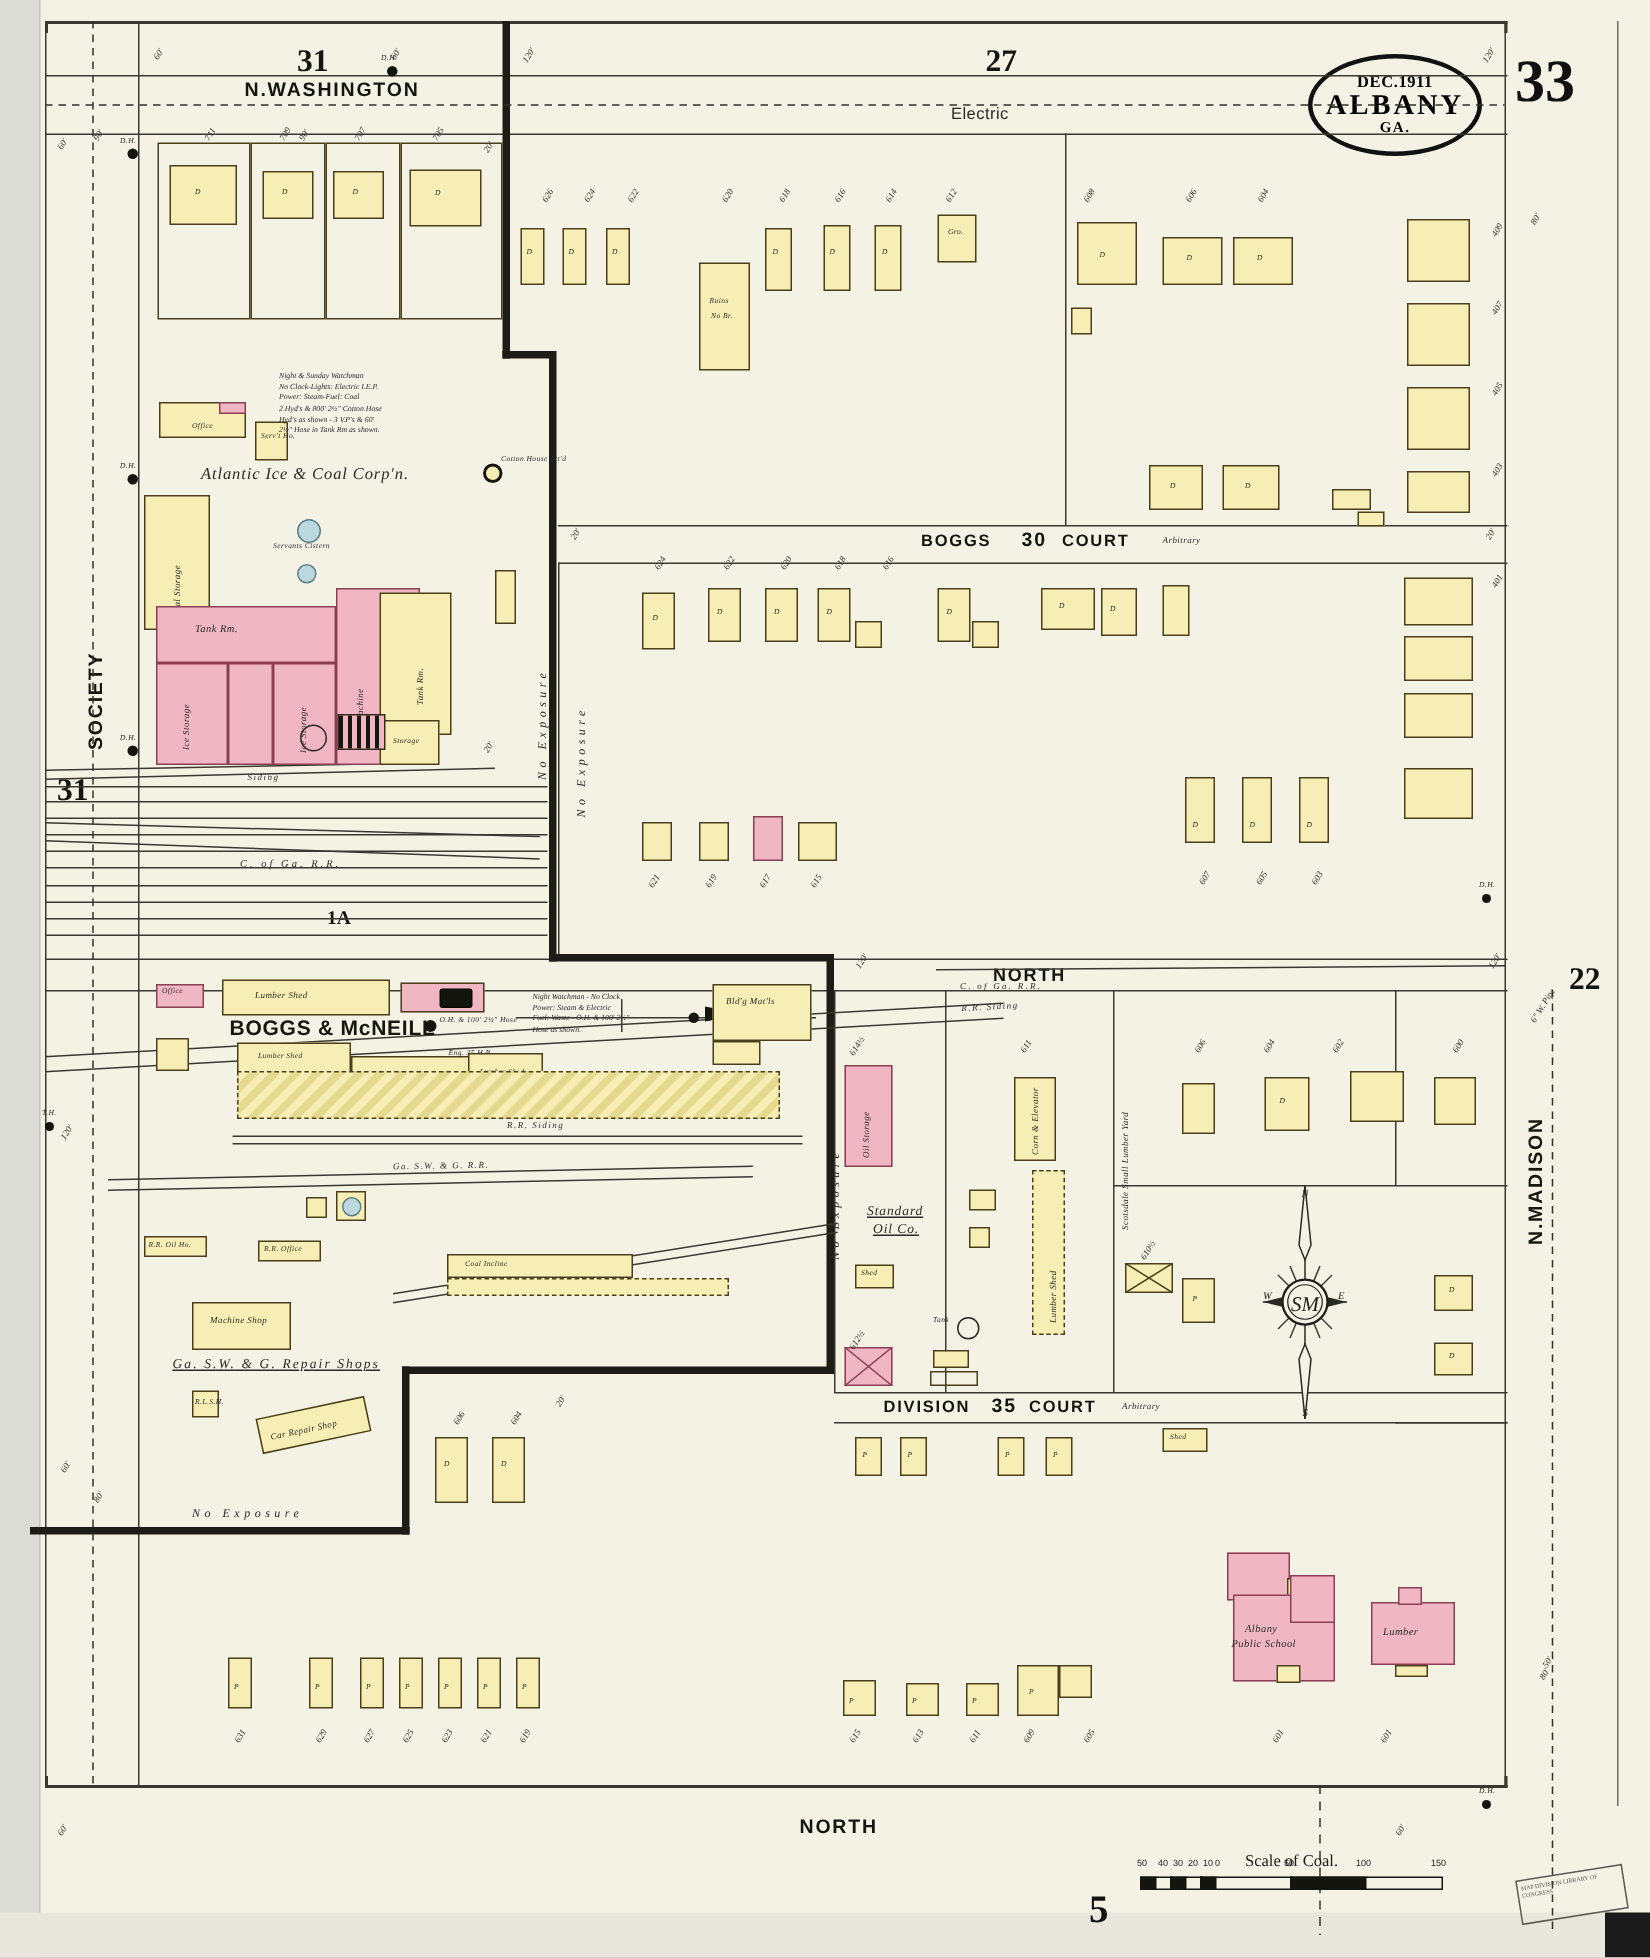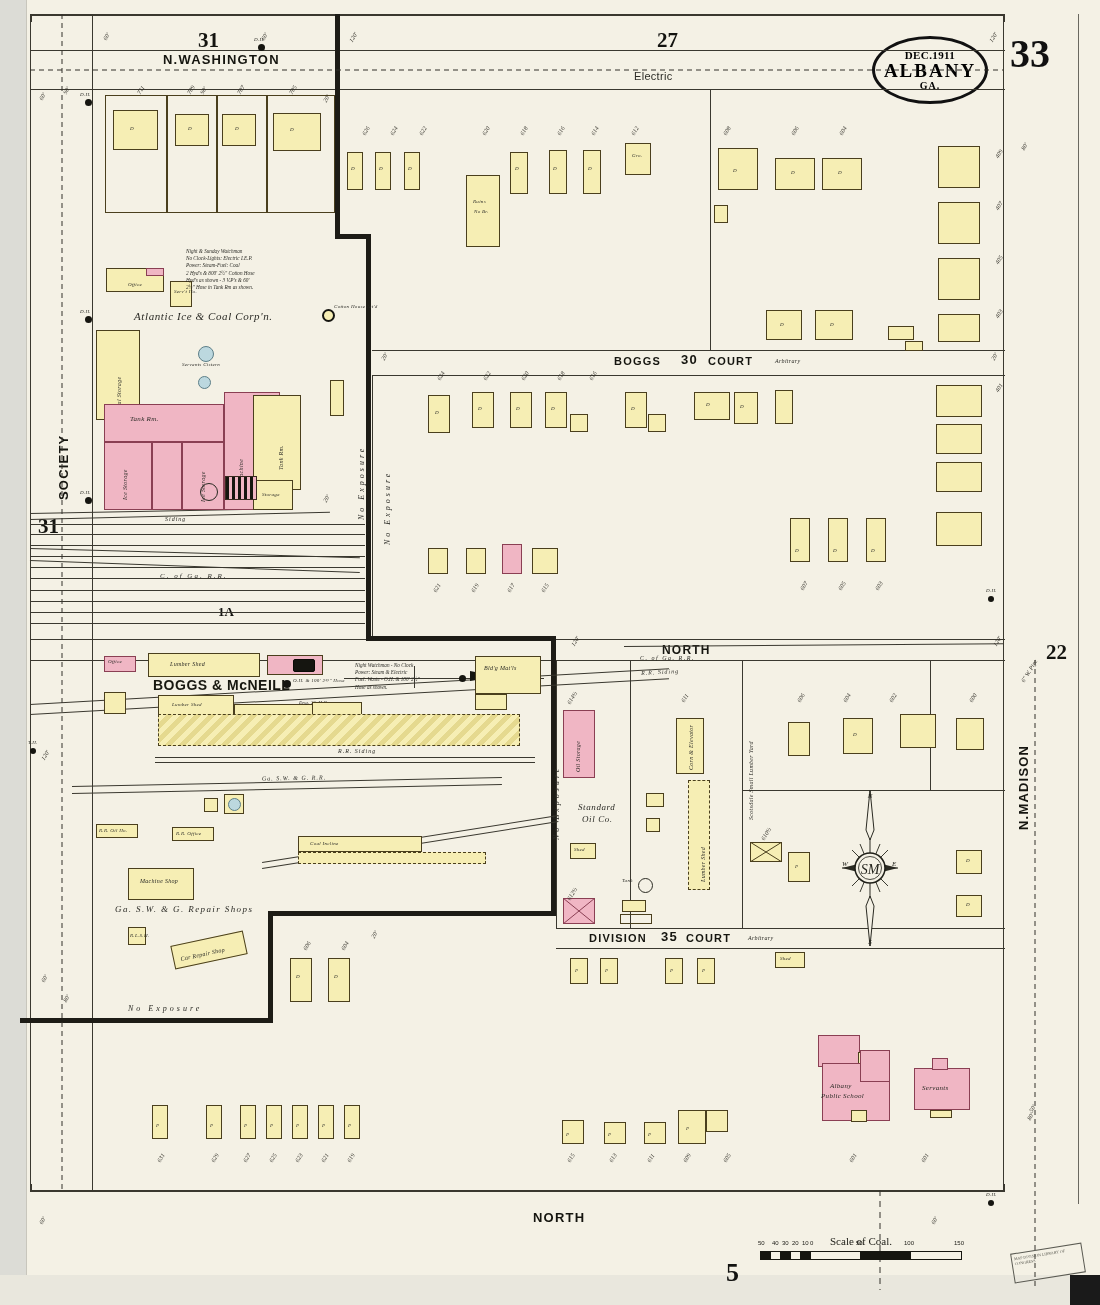--- a/index.html
+++ b/index.html
@@ -16,21 +16,21 @@
        background:#f6eeb4;}
   .bld.pink{background:#f0b6c4;border-color:#8a3f53;}
   .bld.dash{border-style:dashed;}
   .bld.white{background:transparent;}
   .lbl{position:absolute;font-family:"Liberation Serif",serif;font-style:italic;
        color:#2b2b26;white-space:nowrap;letter-spacing:.3px;}
   .lbl.t5{font-size:5px;}
   .lbl.t6{font-size:6px;}
   .lbl.t7{font-size:7px;}
   .lbl.t8{font-size:8px;}
-  .lbl.t9{font-size:9px;}
+  .lbl.t9{font-size:9px;text-decoration:underline;}
   .lbl.t11{font-size:11px;}
   .num{position:absolute;font-family:"Liberation Serif",serif;font-style:italic;
        font-size:6px;color:#33312a;white-space:nowrap;}
   .num.rot{transform:rotate(-58deg);transform-origin:0 0;}
   .street{position:absolute;font-family:"Liberation Sans",sans-serif;font-weight:bold;
           color:#15150f;letter-spacing:1.2px;white-space:nowrap;}
   .line{position:absolute;background:#3a382f;}
   .hl{height:1px;}
   .vl{width:1px;}
   .thick{background:#1d1c16;}
@@ -486,21 +486,21 @@
   <div class="lbl t5" style="left:702px;top:968px;">P</div>
 
   <div class="bld pink" style="left:818px;top:1035px;width:42px;height:32px;"></div>
   <div class="bld" style="left:858px;top:1052px;width:14px;height:18px;"></div>
   <div class="bld pink" style="left:822px;top:1063px;width:68px;height:58px;"></div>
   <div class="bld pink" style="left:860px;top:1050px;width:30px;height:32px;"></div>
   <div class="lbl t7" style="left:830px;top:1082px;">Albany</div>
   <div class="lbl t7" style="left:821px;top:1092px;">Public School</div>
   <div class="bld" style="left:851px;top:1110px;width:16px;height:12px;"></div>
   <div class="bld pink" style="left:914px;top:1068px;width:56px;height:42px;"></div>
-  <div class="lbl t7" style="left:922px;top:1084px;">Servants</div>
+  <div class="lbl t7" style="left:922px;top:1084px;">Lumber</div>
   <div class="bld pink" style="left:932px;top:1058px;width:16px;height:12px;"></div>
   <div class="bld" style="left:930px;top:1110px;width:22px;height:8px;"></div>
 
   <div class="bld" style="left:152px;top:1105px;width:16px;height:34px;"></div>
   <div class="bld" style="left:206px;top:1105px;width:16px;height:34px;"></div>
   <div class="bld" style="left:240px;top:1105px;width:16px;height:34px;"></div>
   <div class="bld" style="left:266px;top:1105px;width:16px;height:34px;"></div>
   <div class="bld" style="left:292px;top:1105px;width:16px;height:34px;"></div>
   <div class="bld" style="left:318px;top:1105px;width:16px;height:34px;"></div>
   <div class="bld" style="left:344px;top:1105px;width:16px;height:34px;"></div>

